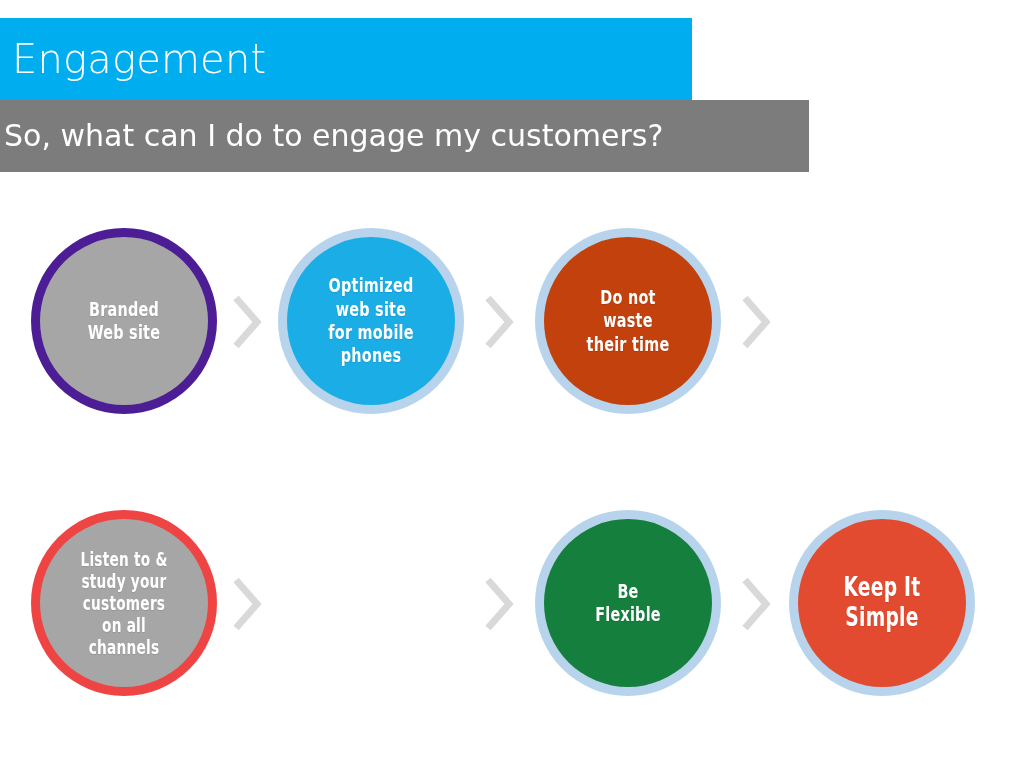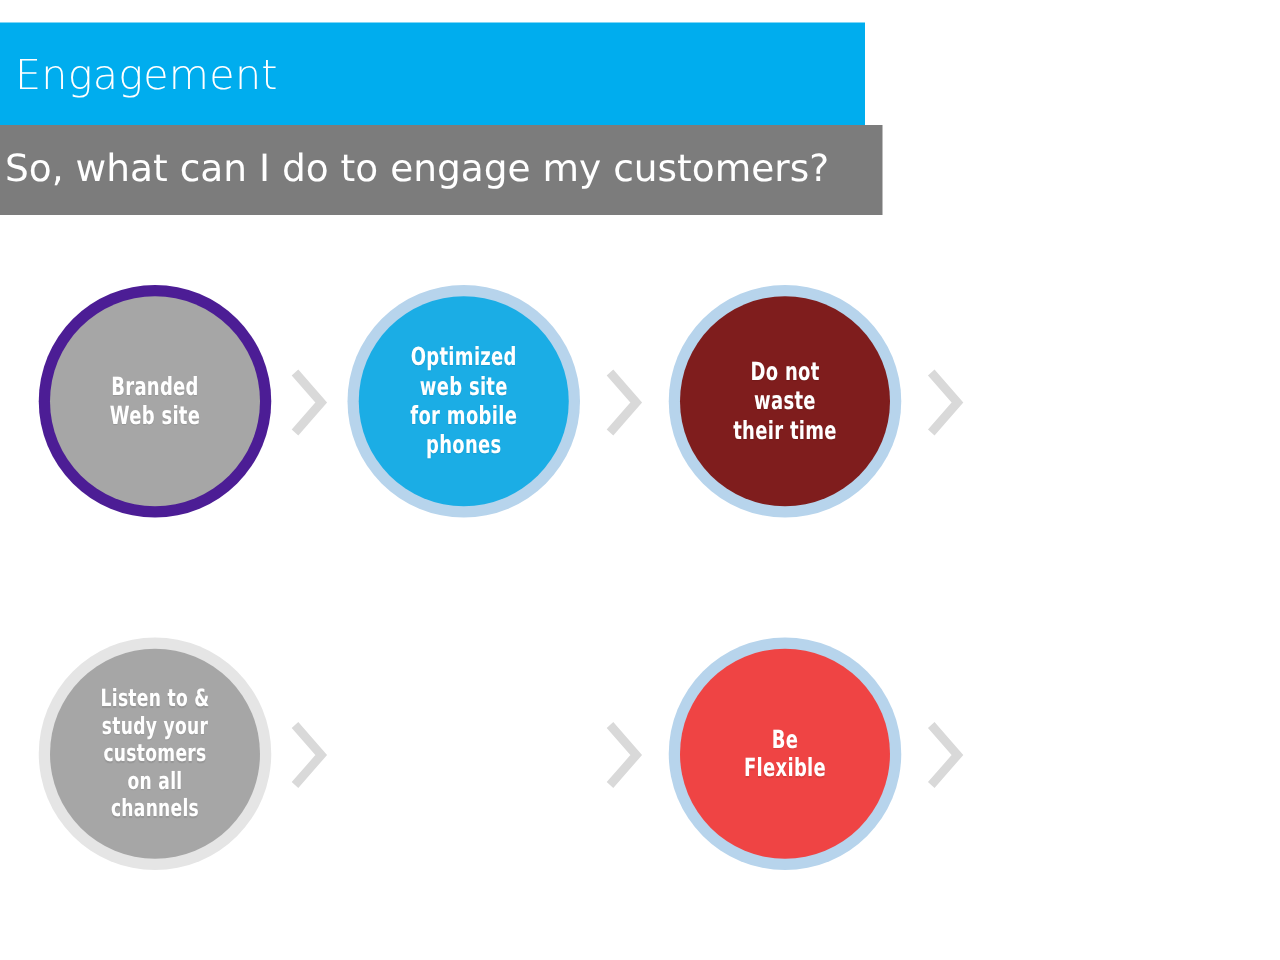--- a/index.html
+++ b/index.html
@@ -17,32 +17,32 @@
   #title-bar {
     position: absolute;
     left: 0; top: 18px;
     width: 692px; height: 82px;
     background: #00ADEE;
     display: flex;
     align-items: center;
   }
   #title-text {
     color: #ffffff;
-    font-size: 33px;
+    font-size: 40px;
     font-weight: 300;
     letter-spacing: 0.2px;
     padding-left: 12px;
     line-height: 1;
     font-family: "DejaVu Sans", "Liberation Sans", sans-serif;
     font-stretch: condensed;
   }
   #subtitle-bar {
     position: absolute;
     left: 0; top: 100px;
-    width: 706px; height: 72px;
+    width: 809px; height: 72px;
     background: #7C7C7C;
     display: flex;
     align-items: center;
   }
   #subtitle-text {
     color: #ffffff;
     font-size: 30px;
     font-weight: 400;
     padding-left: 4px;
     line-height: 1;
@@ -145,35 +145,35 @@
     </div>
   </div>
 
   <div class="chevron chev-r1 chev-b">
     <svg width="36" height="60" viewBox="0 0 36 60" aria-hidden="true">
       <polyline points="8,6 29,30 8,54" fill="none" stroke="#D9D9D9" stroke-width="7" stroke-linecap="butt" stroke-linejoin="miter"></polyline>
     </svg>
   </div>
 
   <div class="node r1 c3" style="background: rgb(183, 212, 236);">
-    <div class="node-inner" style="background: #7f1d1d;">
+    <div class="node-inner" style="background: #c2410c;">
       <div class="node-label">Do not
 waste
 their time</div>
     </div>
   </div>
 
   <div class="chevron chev-r1 chev-c">
     <svg width="36" height="60" viewBox="0 0 36 60" aria-hidden="true">
       <polyline points="8,6 29,30 8,54" fill="none" stroke="#D9D9D9" stroke-width="7" stroke-linecap="butt" stroke-linejoin="miter"></polyline>
     </svg>
   </div>
 
 
-  <div class="node r2 c1" style="background: #e5e5e5;">
+  <div class="node r2 c1" style="background: #ef4444;">
     <div class="node-inner" style="background: rgb(166, 166, 166);">
       <div class="node-label small">Listen  to &amp;
 study your
 customers
 on all
 channels</div>
     </div>
   </div>
 
   <div class="chevron chev-r2 chev-a">
@@ -183,26 +183,32 @@
   </div>
 
 
   <div class="chevron chev-r2 chev-b">
     <svg width="36" height="60" viewBox="0 0 36 60" aria-hidden="true">
       <polyline points="8,6 29,30 8,54" fill="none" stroke="#D9D9D9" stroke-width="7" stroke-linecap="butt" stroke-linejoin="miter"></polyline>
     </svg>
   </div>
 
   <div class="node r2 c3" style="background: rgb(183, 212, 236);">
-    <div class="node-inner" style="background: #ef4444;">
+    <div class="node-inner" style="background: #15803d;">
       <div class="node-label">Be
 Flexible</div>
     </div>
   </div>
 
   <div class="chevron chev-r2 chev-c">
     <svg width="36" height="60" viewBox="0 0 36 60" aria-hidden="true">
       <polyline points="8,6 29,30 8,54" fill="none" stroke="#D9D9D9" stroke-width="7" stroke-linecap="butt" stroke-linejoin="miter"></polyline>
     </svg>
   </div>
 
+  <div class="node r2 c4" style="background: rgb(183, 212, 236);">
+    <div class="node-inner" style="background: rgb(227, 75, 48);">
+      <div class="node-label big">Keep It
+Simple</div>
+    </div>
+  </div>
 
 </div>
 
 </body></html>

